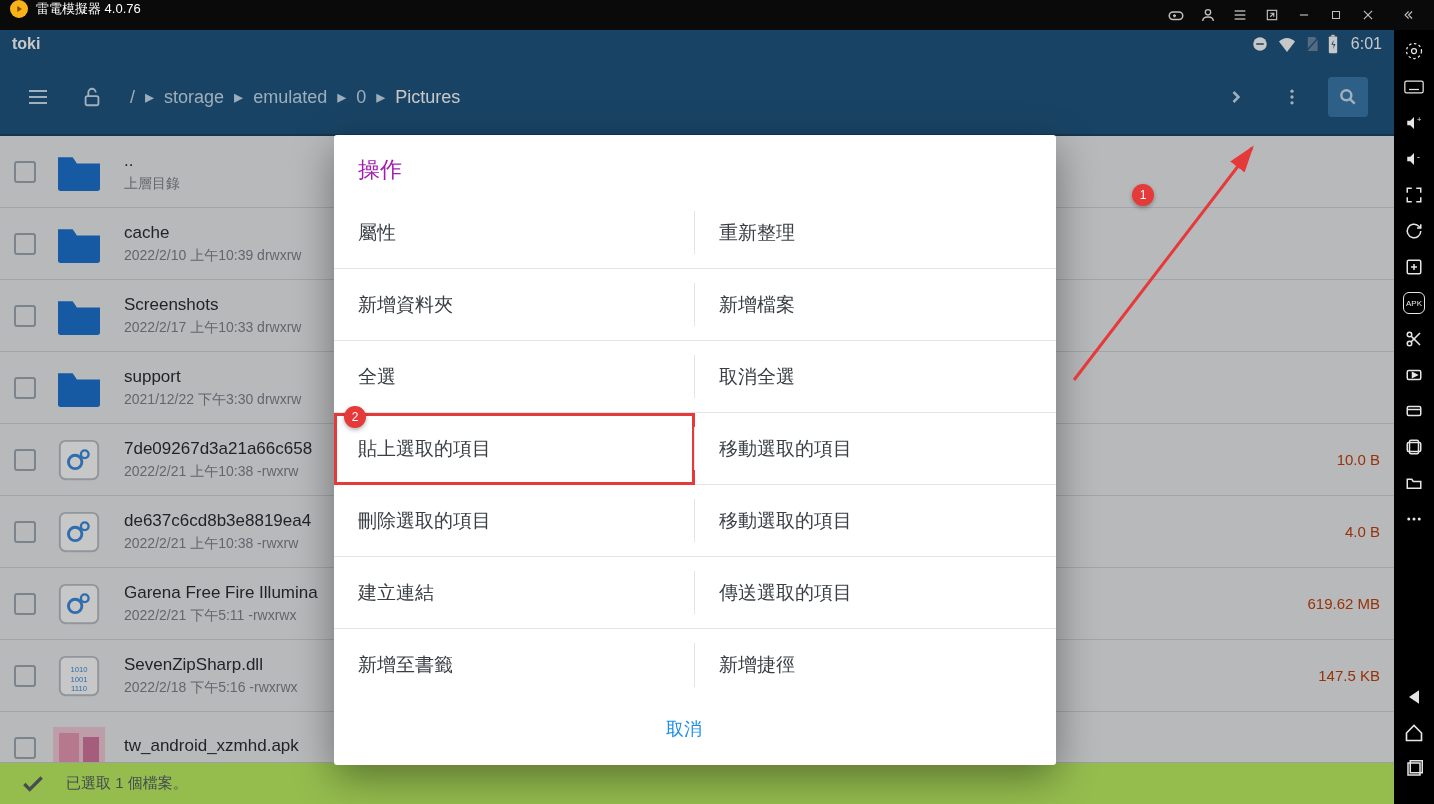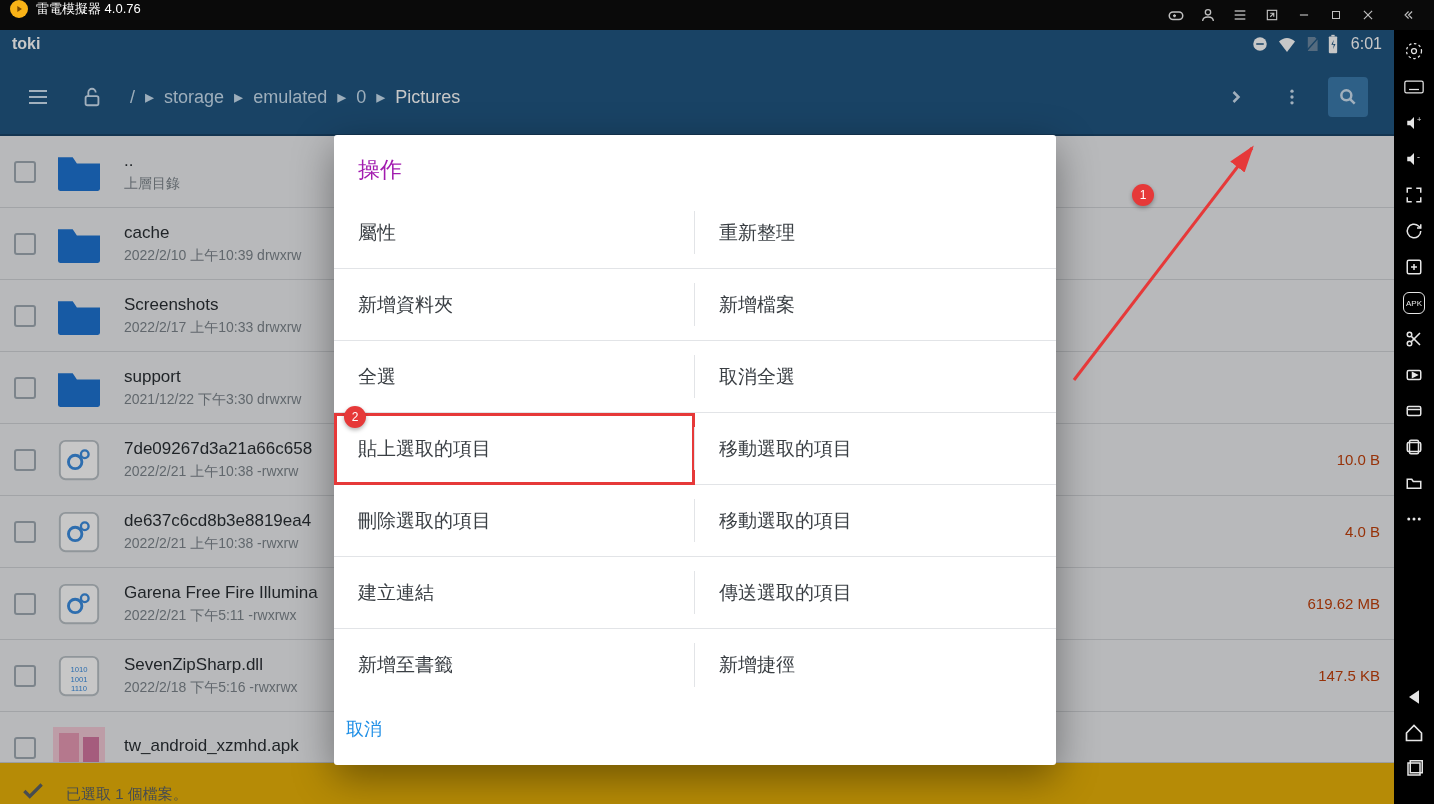--- a/index.html
+++ b/index.html
@@ -32,32 +32,32 @@
 .content{position:absolute;top:106px;left:0;right:0;bottom:42px;overflow:hidden;background:#eceef0}
 .row{height:72px;display:flex;align-items:center;border-bottom:1px solid #d0d3d6;padding:0 14px;background:#eceef0}
 .row .cb{width:22px;height:22px;border:2px solid #9faab3;border-radius:3px;margin-right:16px}
 .row .ficon{width:54px;height:46px;margin-right:18px;display:flex;align-items:center;justify-content:center}
 .folder{fill:#1e74d2}
 .row .meta{flex:1;min-width:0}
 .row .fname{font-size:17px;color:#2a2f34;margin-bottom:4px;white-space:nowrap;overflow:hidden;text-overflow:ellipsis}
 .row .sub{font-size:14px;color:#7d858c}
 .row .size{font-size:15px;color:#c2410c;margin-left:12px;white-space:nowrap}
 
-.btmstatus{position:absolute;left:0;right:0;bottom:0;height:42px;background:#eab308;display:flex;align-items:flex-end;padding:0 20px;color:#5b6268;font-size:15px;border-top:1px solid #c8cbce}
+.btmstatus{position:absolute;left:0;right:0;bottom:0;height:42px;background:#bef264;display:flex;align-items:center;padding:0 20px;color:#5b6268;font-size:15px;border-top:1px solid #c8cbce}
 .btmstatus .chk{margin-right:20px}
 
 .overlay{position:absolute;top:30px;left:0;right:40px;bottom:0;background:rgba(0,0,0,.22)}
 .dialog{position:absolute;top:135px;left:334px;width:722px;background:#fff;border-radius:3px;box-shadow:0 12px 40px rgba(0,0,0,.4);padding:18px 0 14px 0}
 .dialog .dtitle{color:#a21caf;font-size:22px;padding:2px 24px 12px 24px}
 .dialog .grid{display:grid;grid-template-columns:1fr 1fr}
 .dialog .cell{height:72px;display:flex;align-items:center;padding:0 24px;color:#3a3f44;font-size:19px;border-bottom:1px solid #e2e4e7;position:relative}
 .dialog .cell:nth-child(odd)::after{content:'';position:absolute;right:0;top:14px;bottom:14px;width:1px;background:#e2e4e7}
 .dialog .cell.lastrow{border-bottom:none}
 .dialog .cell.hl{outline:3px solid #e63939;outline-offset:-3px}
-.dialog .actions{display:flex;justify-content:flex-start;padding:8px 22px 2px 0}
+.dialog .actions{display:flex;justify-content:center;padding:8px 22px 2px 0}
 .dialog .actions .cancel{color:#1f8fe6;font-size:18px;padding:8px 12px}
 
 .anno-line{position:absolute;pointer-events:none}
 .anno-bubble{position:absolute;width:22px;height:22px;border-radius:50%;background:#e63939;color:#fff;font-size:12px;display:flex;align-items:center;justify-content:center;box-shadow:0 2px 4px rgba(0,0,0,.3);pointer-events:none}
 
 svg{display:block}
 </style>
 </head>
 <body>
 

